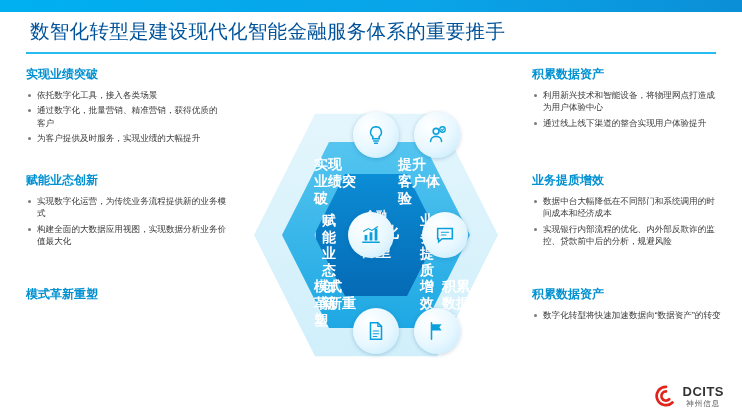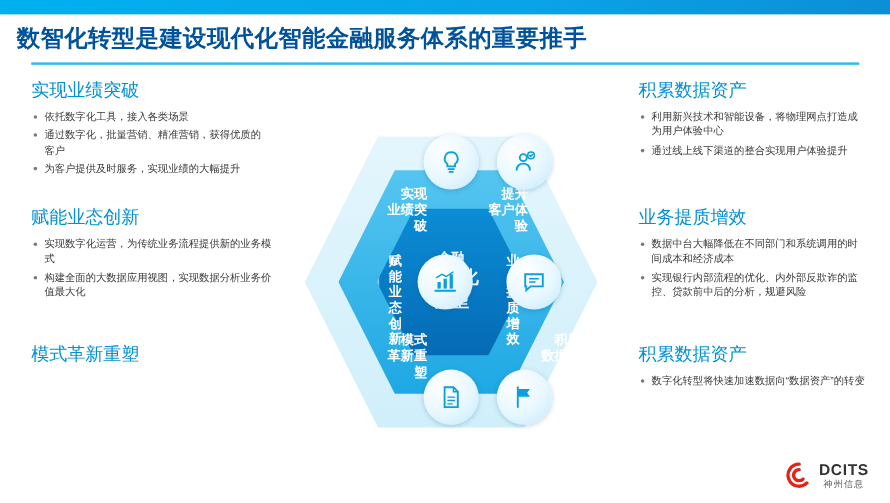--- a/index.html
+++ b/index.html
@@ -9,33 +9,33 @@
     background:#ffffff;
     position:relative;
   }
   
   .topbar{
     position:absolute;left:0;top:0;width:742px;height:12px;
     background:linear-gradient(90deg,#00b0f0 0%,#0aa3e8 60%,#0b8fd6 100%);
   }
   
   .title{
-    position:absolute;left:14px;top:18px;
-    font-size:19.5px;font-weight:bold;color:#00539b;
+    position:absolute;left:30px;top:18px;
+    font-size:19.5px;font-weight:normal;color:#00539b;
     letter-spacing:0.3px;white-space:nowrap;
   }
   .title-underline{
     position:absolute;left:26px;top:52px;width:690px;height:2px;
     background:#00b0f0;opacity:.85;
   }
 
   
   .block{position:absolute;}
   .block h4{
-    margin:0 0 6px 0;font-size:15px;font-weight:normal;color:#0091d2;
+    margin:0 0 6px 0;font-size:12px;font-weight:bold;color:#0091d2;
   }
   .block ul{margin:0;padding:0;list-style:none;}
   .block li{
     position:relative;padding-left:11px;margin-bottom:3px;
     font-size:8.6px;line-height:1.45;color:#3a3a3a;
   }
   .block li:before{
     content:"";position:absolute;left:2px;top:5px;
     width:3px;height:3px;border-radius:50%;background:#7b7b7b;
   }
@@ -75,22 +75,22 @@
     position:absolute;left:78px;top:70px;width:124px;height:130px;
     display:flex;flex-direction:column;align-items:center;justify-content:center;
     color:#fff;text-align:center;line-height:1.25;
   }
   .core-text .l1{font-size:11px;font-weight:bold;}
   .core-text .l2{font-size:15px;font-weight:bold;letter-spacing:1px;}
   .core-text .l3{font-size:15px;font-weight:bold;letter-spacing:1px;}
 
   
   .sector{
-    position:absolute;color:#ffffff;font-size:11px;font-weight:bold;
-    text-align:right;line-height:1.22;width:42px;
+    position:absolute;color:#ffffff;font-size:14px;font-weight:bold;
+    text-align:left;line-height:1.22;width:42px;
   }
   .sector.vert{
     width:13px;line-height:1.18;
   }
   .s-top-left{left:78px;top:56px;}
   .s-top-right{left:162px;top:56px;}
   .s-left{left:86px;top:112px;width:14px;}
   .s-right{left:184px;top:112px;width:14px;}
   .s-bot-left{left:78px;top:178px;}
   .s-bot-right{left:162px;top:178px;margin-left:44px;}

